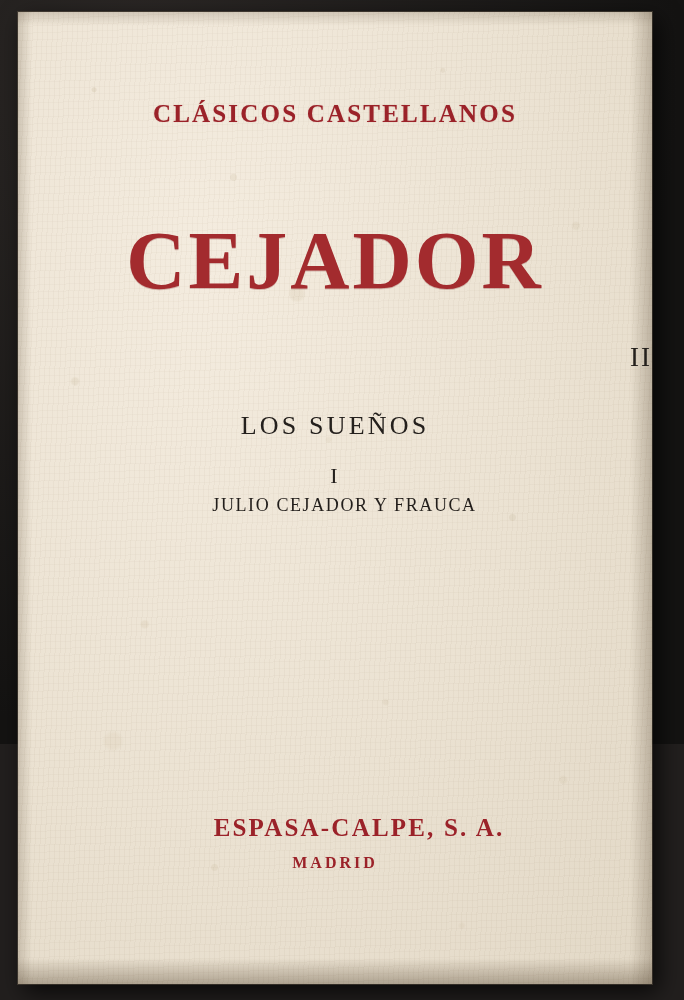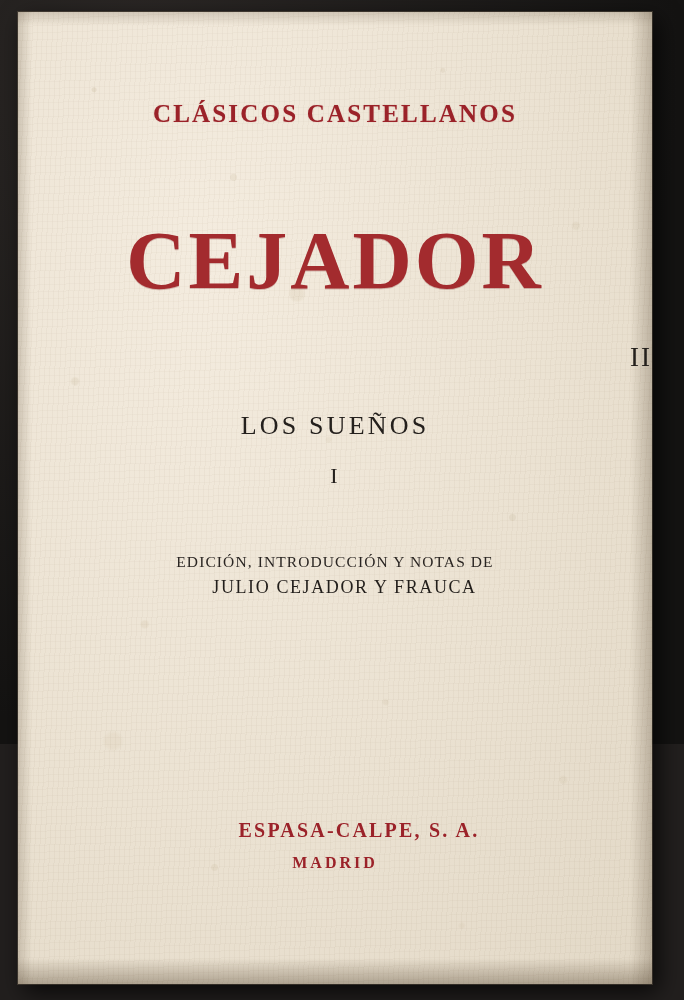--- a/index.html
+++ b/index.html
@@ -165,21 +165,21 @@
   .publisher {
     position: absolute;
     left: 0; right: 0;
     bottom: 112px;
     z-index: 3;
     text-align: center;
   }
   .publisher .house {
     font-family: "Liberation Serif", serif;
     font-weight: bold;
-    font-size: 20px;
+    font-size: 25px;
     letter-spacing: 2.2px;
     color: #9b2229;
     margin-left: 48px;
   }
   .publisher .city {
     margin-top: 12px;
     font-family: "Liberation Serif", serif;
     font-weight: bold;
     font-size: 16px;
     letter-spacing: 3px;
@@ -201,21 +201,20 @@
       <div class="series">CLÁSICOS CASTELLANOS</div>
 
       <div class="author">CEJADOR</div>
 
       <div class="volume">II</div>
 
       <div class="title">LOS SUEÑOS</div>
 
       <div class="part">I</div>
 
-      <div class="ed-line">EDICIÓN, INTRODUCCIÓN Y NOTAS DE</div>
 
       <div class="editor">JULIO CEJADOR Y FRAUCA</div>
     </div>
 
     <div class="publisher">
       <div class="house">ESPASA-CALPE, S. A.</div>
       <div class="city">MADRID</div>
     </div>
 
   </div>

